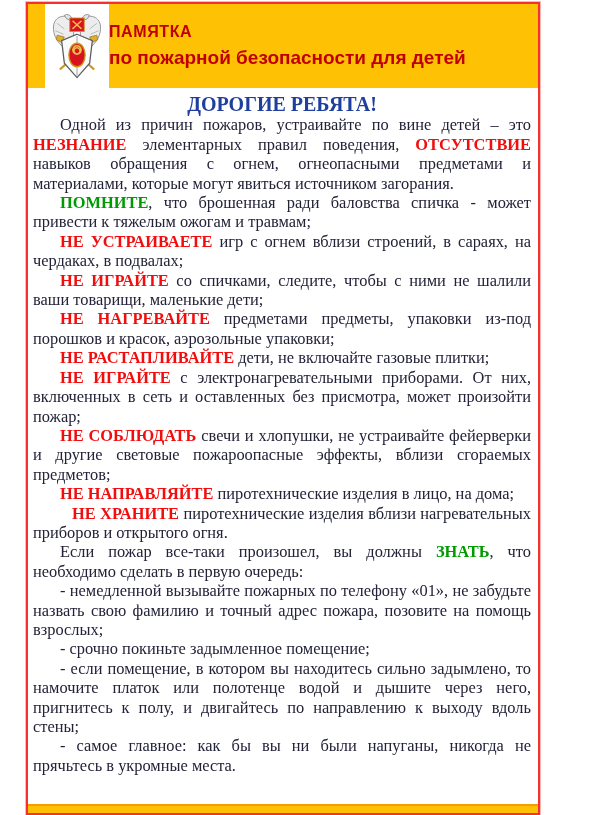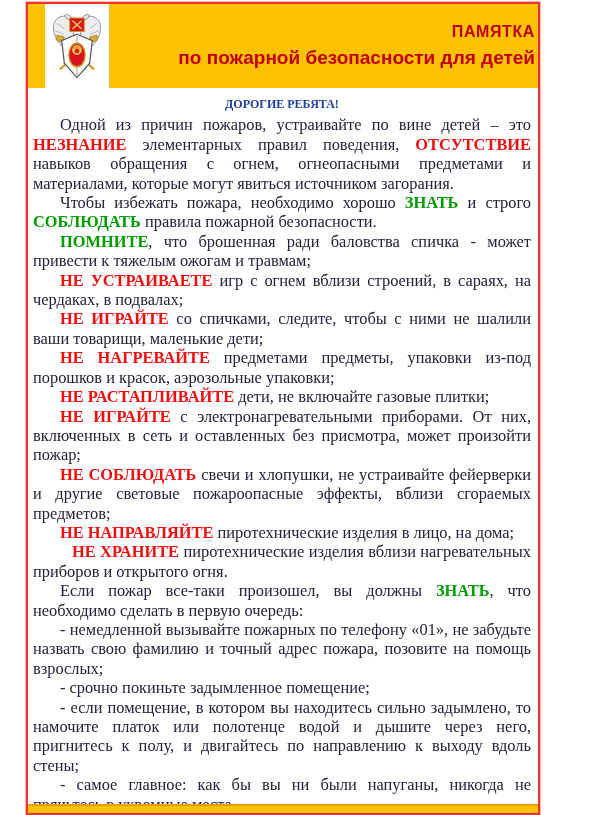--- a/index.html
+++ b/index.html
@@ -32,36 +32,36 @@
   .header{
     height:84px;background:var(--header-bg);
     display:flex;align-items:stretch;
     padding-left:17px;flex:0 0 auto;
   }
   .emblem-panel{
     width:64px;background:#ffffff;
     display:flex;align-items:center;justify-content:center;
   }
   .title-block{
-    flex:1;display:flex;flex-direction:column;align-items:flex-end;justify-content:center;
+    flex:1;display:flex;flex-direction:column;align-items:flex-start;justify-content:center;
     font-family:"Liberation Sans", sans-serif;font-weight:bold;color:var(--title-red);
     text-align:center;line-height:1.35;padding-right:3px;
   }
   .title-line1{font-size:16px;letter-spacing:.6px;}
   .title-line2{font-size:19px;margin-top:3px;}
   
   .doc-body{
     flex:1 1 auto;background:#fff;color:var(--text-color);
     padding:7px 7px 0 5px;
     font-size:16.4px;line-height:19.4px;
     overflow:hidden;
   }
   .doc-heading{
     text-align:center;font-weight:bold;color:var(--heading-blue);
-    font-size:12px;margin-bottom:1px;
+    font-size:20px;margin-bottom:1px;
   }
   .para{
     text-indent:27px;text-align:justify;
   }
   .em{font-weight:bold;}
   
   .footer-strip{
     flex:0 0 auto;height:9px;background:var(--header-bg);
     border-top:2px solid var(--footer-line);
   }
@@ -107,21 +107,20 @@
     <div class="title-block">
       <div class="title-line1">ПАМЯТКА</div>
       <div class="title-line2">по пожарной безопасности для детей</div>
     </div>
   </div>
 
   <div class="doc-body">
     <div class="doc-heading">ДОРОГИЕ РЕБЯТА!</div>
     <div>
         <p class="para"><span>Одной из причин пожаров, устраивайте по вине детей – это </span><span class="em" style="color: rgb(241, 13, 13);">НЕЗНАНИЕ</span><span> элементарных правил поведения, </span><span class="em" style="color: rgb(241, 13, 13);">ОТСУТСТВИЕ</span><span> навыков обращения с огнем, огнеопасными предметами и материалами, которые могут явиться источником загорания.</span></p>
-        <p class="para"><span>Чтобы избежать пожара, необходимо хорошо </span><span class="em" style="color: rgb(0, 155, 0);">ЗНАТЬ</span><span> и строго </span><span class="em" style="color: rgb(0, 155, 0);">СОБЛЮДАТЬ</span><span> правила пожарной безопасности.</span></p>
         <p class="para"><span class="em" style="color: rgb(0, 155, 0);">ПОМНИТЕ</span><span>, что брошенная ради баловства спичка - может привести к тяжелым ожогам и травмам;</span></p>
         <p class="para"><span class="em" style="color: rgb(241, 13, 13);">НЕ УСТРАИВАЕТЕ</span><span> игр с огнем вблизи строений, в сараях, на чердаках, в подвалах;</span></p>
         <p class="para"><span class="em" style="color: rgb(241, 13, 13);">НЕ ИГРАЙТЕ</span><span> со спичками, следите, чтобы с ними не шалили ваши товарищи, маленькие дети;</span></p>
         <p class="para"><span class="em" style="color: rgb(241, 13, 13);">НЕ НАГРЕВАЙТЕ</span><span> предметами предметы, упаковки из-под порошков и красок, аэрозольные упаковки;</span></p>
         <p class="para"><span class="em" style="color: rgb(241, 13, 13);">НЕ РАСТАПЛИВАЙТЕ</span><span> дети, не включайте газовые плитки;</span></p>
         <p class="para"><span class="em" style="color: rgb(241, 13, 13);">НЕ ИГРАЙТЕ</span><span> с электронагревательными приборами. От них, включенных в сеть и оставленных без  присмотра, может произойти пожар;</span></p>
         <p class="para"><span class="em" style="color: rgb(241, 13, 13);">НЕ СОБЛЮДАТЬ</span><span> свечи и хлопушки, не устраивайте фейерверки и другие световые пожароопасные эффекты, вблизи сгораемых предметов;</span></p>
         <p class="para"><span class="em" style="color: rgb(241, 13, 13);">НЕ НАПРАВЛЯЙТЕ</span><span> пиротехнические изделия в лицо, на дома;</span></p>
         <p class="para"><span class="em" style="color: rgb(241, 13, 13); margin-left: 12px;">НЕ ХРАНИТЕ</span><span> пиротехнические изделия вблизи нагревательных приборов и открытого огня.</span></p>
         <p class="para"><span>Если пожар все-таки произошел, вы должны </span><span class="em" style="color: rgb(0, 155, 0);">ЗНАТЬ</span><span>, что необходимо сделать в первую очередь:</span></p>

